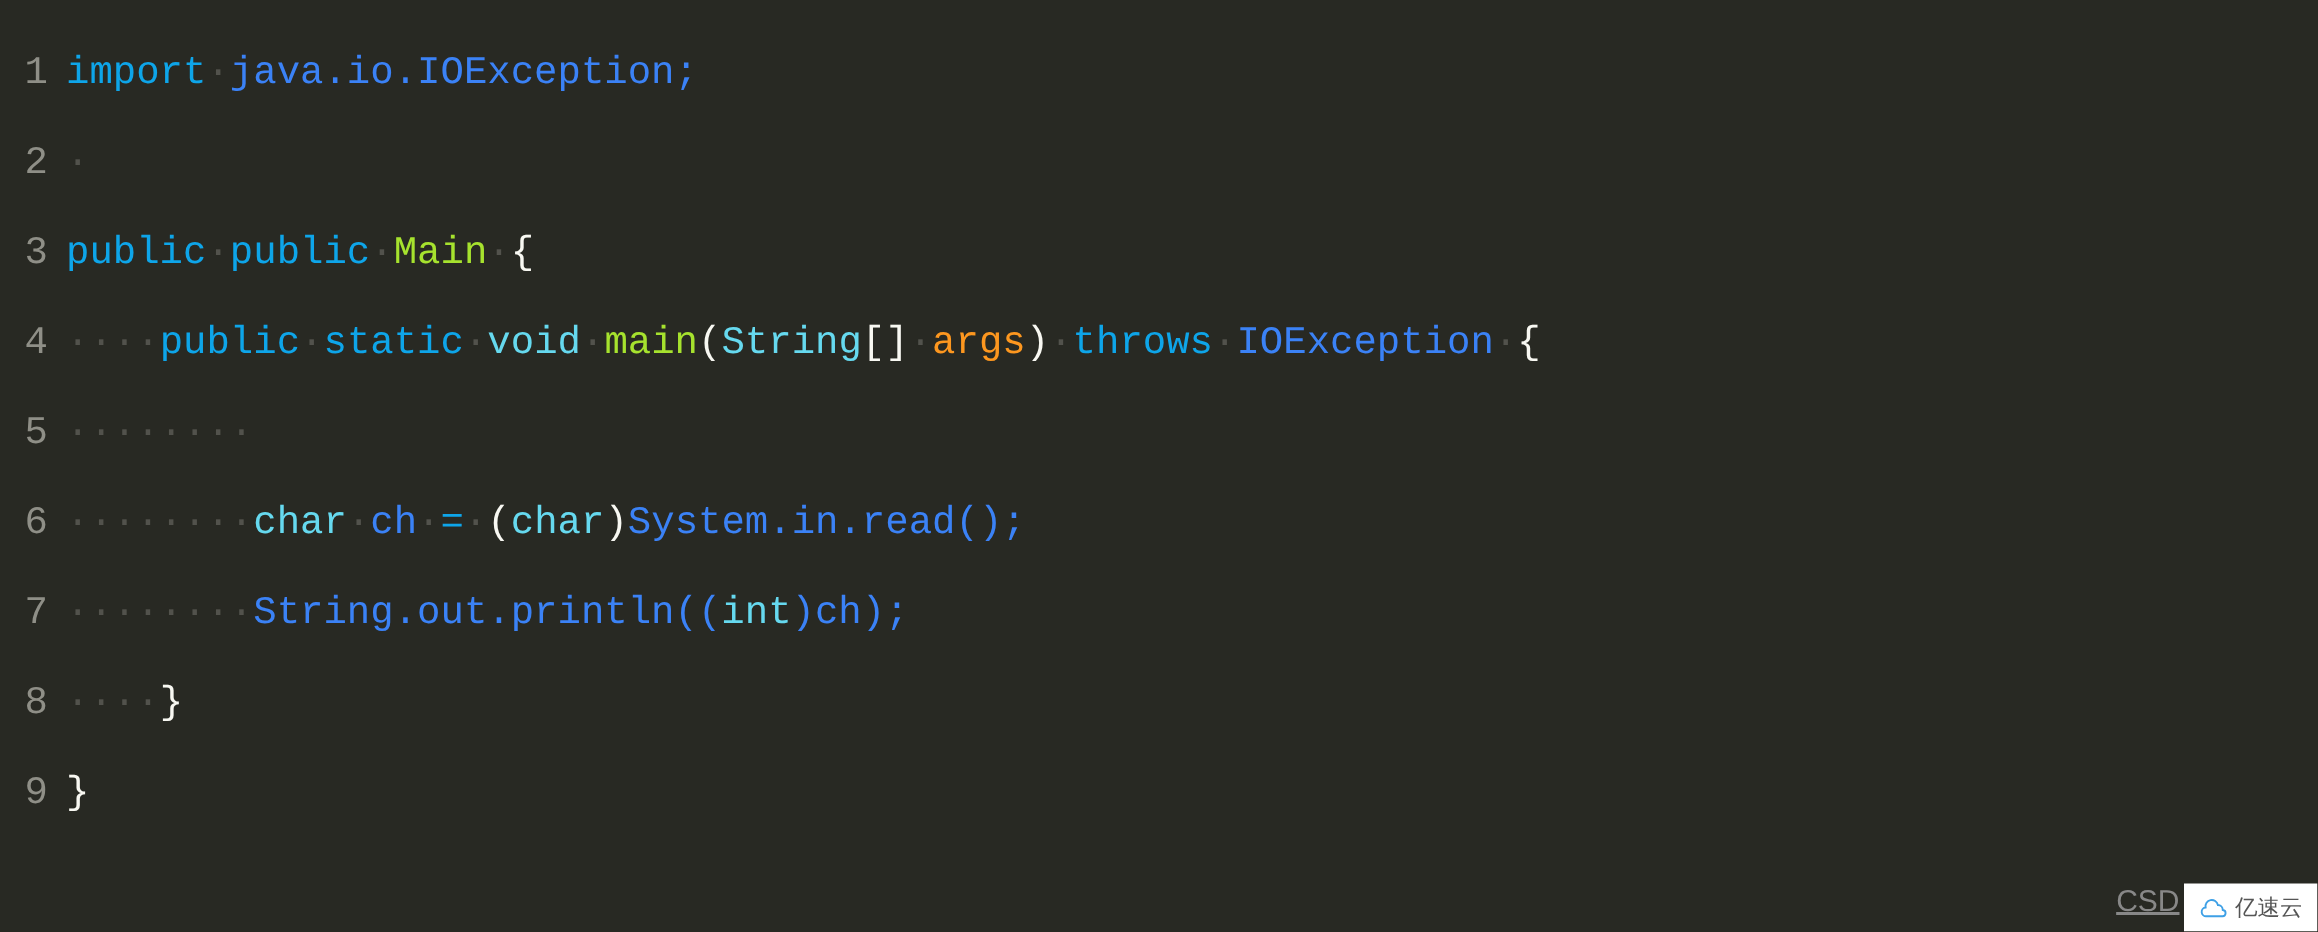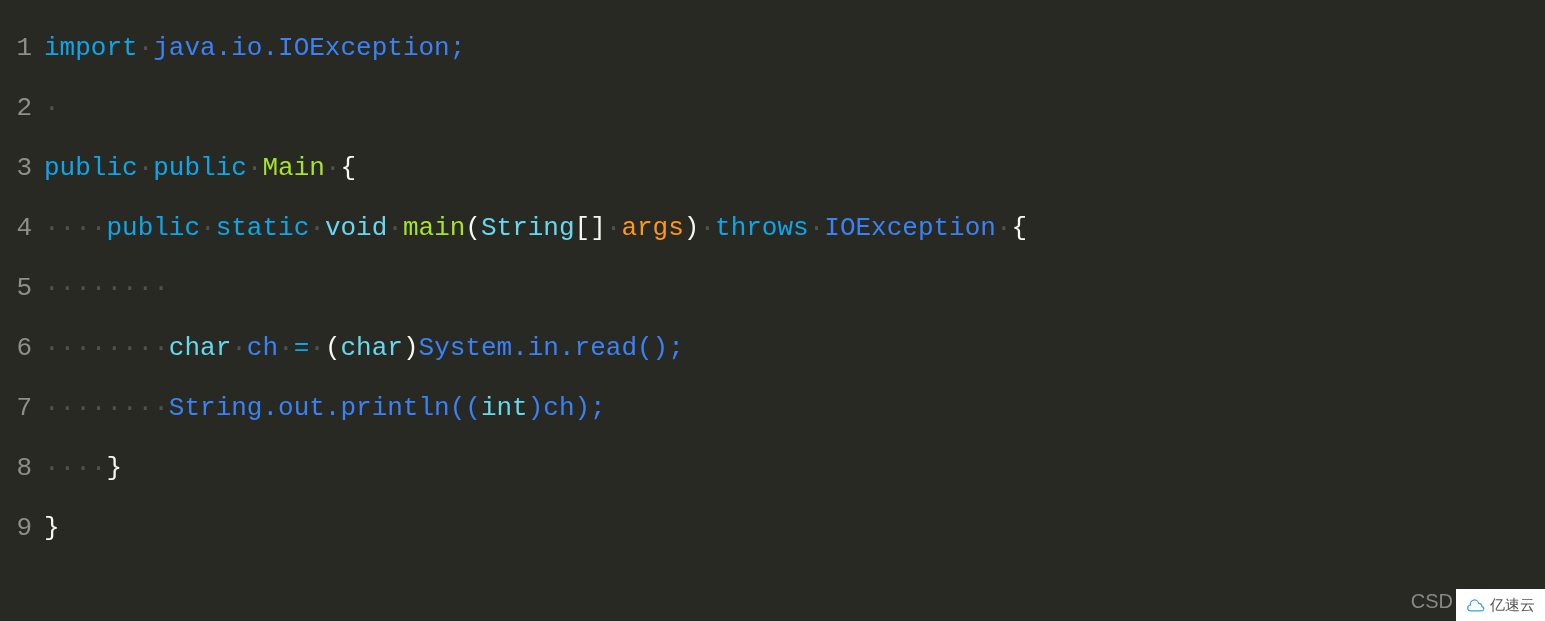--- a/index.html
+++ b/index.html
@@ -45,20 +45,21 @@
   .param { color: #fd971f; } 
   .punct { color: #f8f8f2; }
   
   .watermark-csd {
     position: absolute;
     bottom: 8px;
     right: 92px;
     color: #888;
     font-size: 20px;
     font-family: Arial, sans-serif;
+    text-decoration: underline;
   }
   .watermark-box {
     position: absolute;
     bottom: 0;
     right: 0;
     background: #fff;
     padding: 16px 10px;
     display: flex;
     align-items: center;
     gap: 4px;

